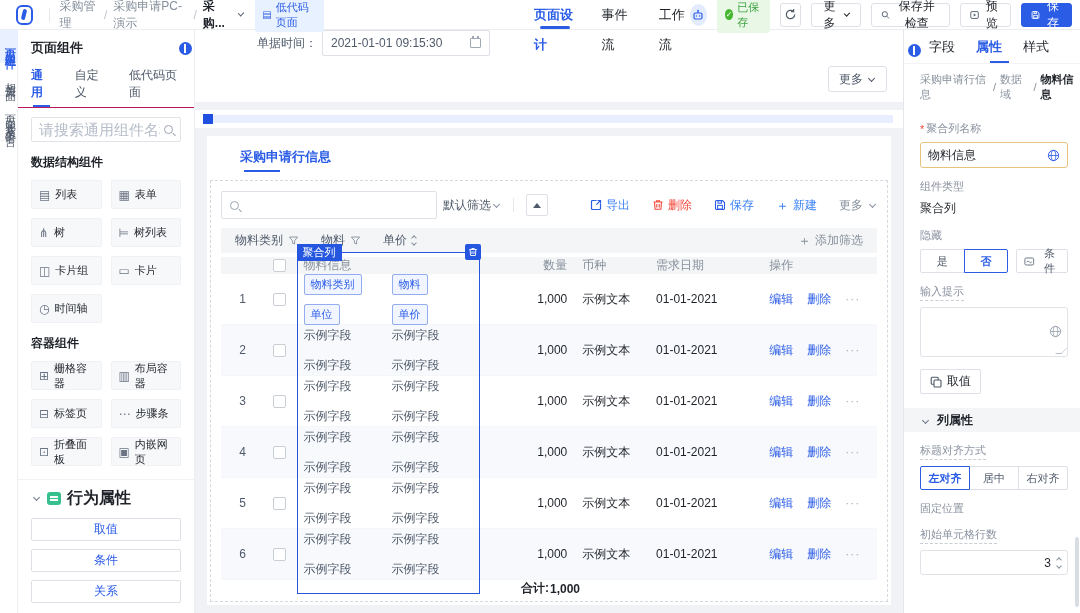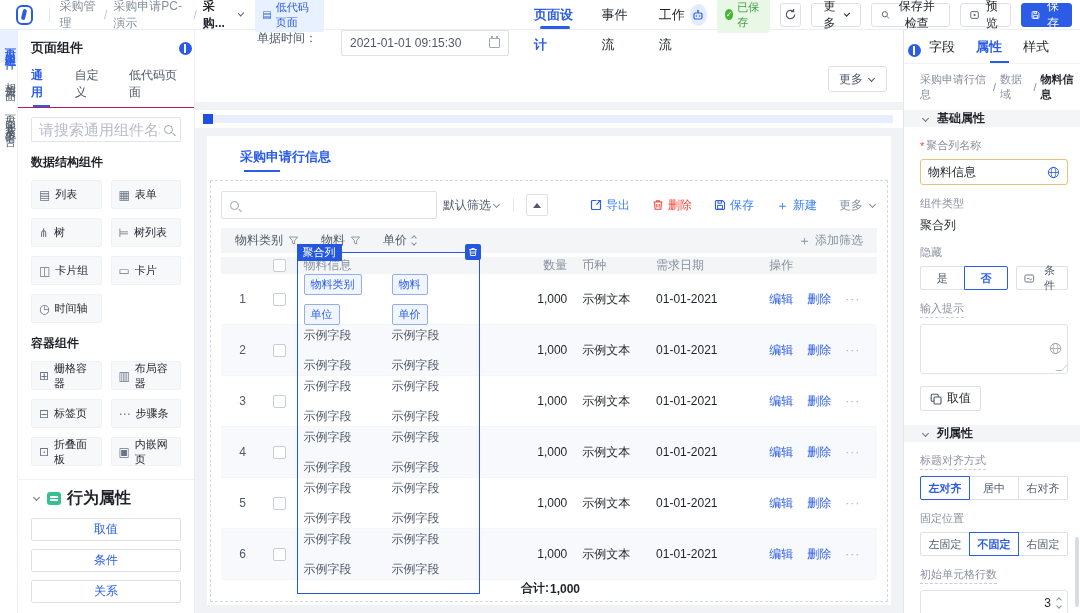--- a/index.html
+++ b/index.html
@@ -58,21 +58,21 @@
 .pl-bottom{border-top:1px solid #f2f3f5;padding:8px 13px 8px}
 .bh-head{display:flex;align-items:center;gap:6px;margin-bottom:9px}
 .bh-head .chev{color:#6b7485}
 .bh-ico{width:14px;height:13px;border-radius:3px;background:#35c08e;position:relative}
 .bh-ico::after{content:"";position:absolute;left:3px;top:4px;width:8px;height:1.5px;background:#fff;box-shadow:0 3px 0 #fff}
 .bh-title{font-size:16px;font-weight:bold}
 .bh-btn{width:100%;height:23px;border:1px solid #dde0e6;border-radius:2px;background:#fff;color:#2b5ce6;font-size:12px;margin-bottom:8px;cursor:pointer}
 
 .canvas{flex:1;background:#f0f2f5;overflow:hidden;display:flex;flex-direction:column;min-width:0;position:relative}
 .form-card{background:#fff;margin-top:-17px;padding:17px 16px 10px 62px;flex:0 0 auto}
-.fc-row{display:flex;gap:24px}
+.fc-row{display:flex;align-items:center;gap:5px}
 .fc-label{font-size:12px;color:#4e5969}
 .fc-input{width:168px;height:26px;border:1px solid #dde0e6;border-radius:2px;display:flex;align-items:center;padding:0 8px;font-size:12px;color:#4e5969;justify-content:space-between}
 .cal-ico{width:11px;height:10px;border:1.2px solid #a2a9b6;border-radius:1px;position:relative}
 .cal-ico::after{content:"";position:absolute;top:-3px;left:1px;width:1.5px;height:3px;background:#a2a9b6;box-shadow:5px 0 0 #a2a9b6}
 .fc-more{display:flex;justify-content:flex-end;margin-top:10px;padding-right:0}
 .btn-plain{height:26px;border:1px solid #dde0e6;border-radius:3px;background:#fff;font-size:12px;color:#4e5969;display:flex;align-items:center;padding:0 10px;gap:3px;cursor:pointer}
 .strip{background:#fff;margin-top:8px;padding:5px 0;flex:0 0 auto}
 .strip-bar{height:8px;background:#e8eeff;margin:0 10px;position:relative}
 .strip-handle{position:absolute;left:-2px;top:-1px;width:10px;height:10px;background:#2050e0;cursor:pointer}
 .list-card{background:#fff;margin:8px 12px 8px 12px;flex:1;padding:12px 3px 3px;display:flex;flex-direction:column;min-height:0}
@@ -613,24 +613,20 @@
         <span class="pr-tab">样式</span>
       </div>
       <div class="pr-bc">
         <span>采购申请行信息</span>
         <span>/</span>
         <span>数据域</span>
         <span>/</span>
         <b>物料信息</b>
       </div>
 
-      <div class="sect-band">
-        <span class="chev"></span>
-        <span>基础属性</span>
-      </div>
       <div class="pr-body">
         <div class="fld-label">
             <span class="req">*</span>
             <span>聚合列名称</span>
           </div>
         <div class="txt-input">
           <input value="物料信息" style="">
           <svg width="13" height="13" viewBox="0 0 16 16">
               <circle cx="8" cy="8" r="6.3" fill="none" stroke="#2b5ce6" stroke-width="1.2"></circle>
               <ellipse cx="8" cy="8" rx="2.8" ry="6.3" fill="none" stroke="#2b5ce6" stroke-width="1"></ellipse>
@@ -689,25 +685,20 @@
             <span class="dashed-u">标题对齐方式</span>
           </div>
         <div class="seg">
           <button class="seg-btn active">左对齐</button>
           <button class="seg-btn">居中</button>
           <button class="seg-btn">右对齐</button>
         </div>
         <div class="fld-label">
             <span>固定位置</span>
           </div>
-        <div class="seg">
-          <button class="seg-btn">左固定</button>
-          <button class="seg-btn active">不固定</button>
-          <button class="seg-btn">右固定</button>
-        </div>
         <div class="fld-label">
             <span class="dashed-u">初始单元格行数</span>
           </div>
         <div class="num-input">
           <span>3</span>
           <span class="stepper">
               <span class="chev up"></span>
               <span class="chev"></span>
             </span>
         </div>

